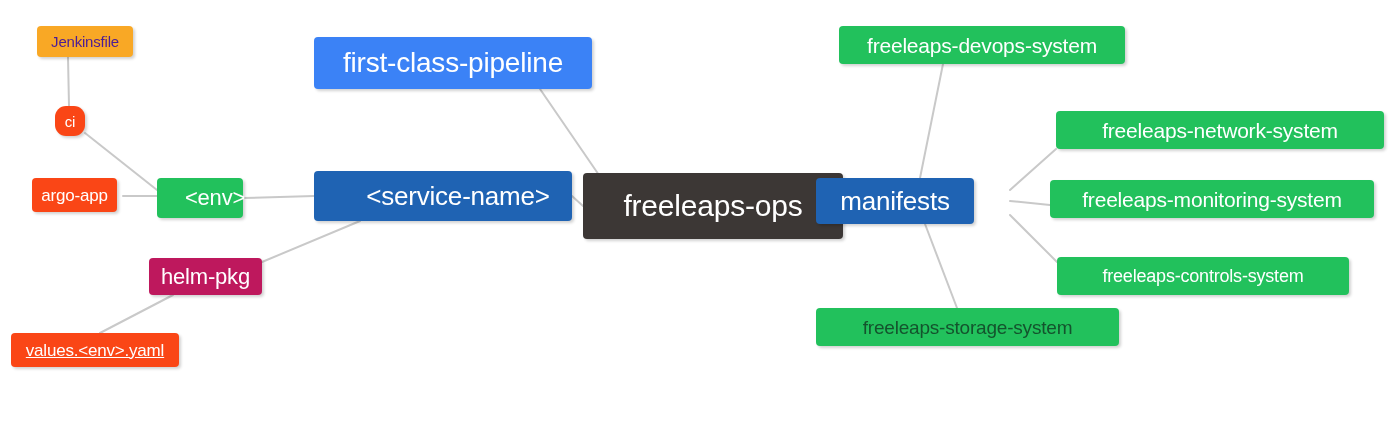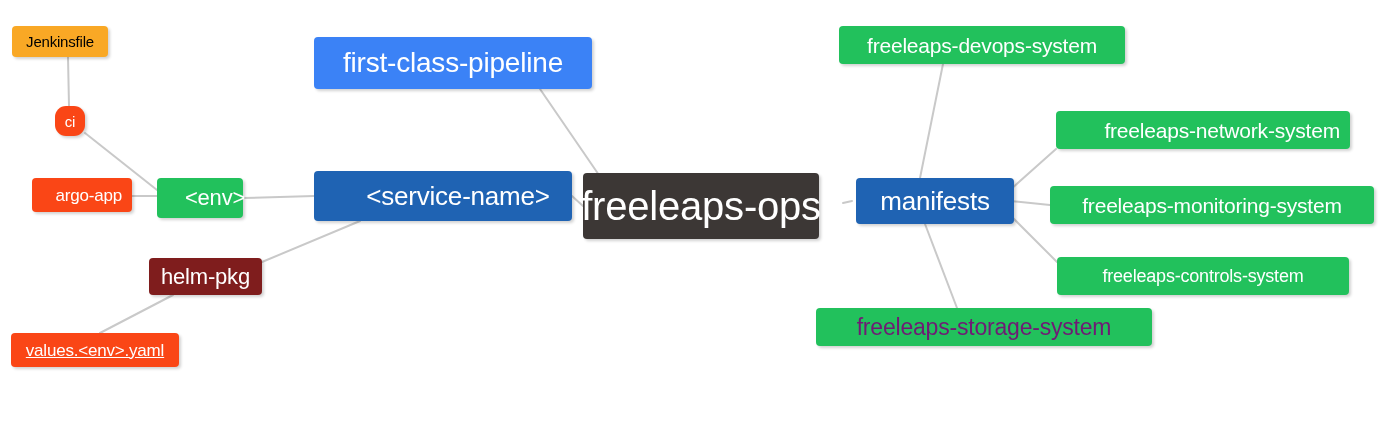--- a/index.html
+++ b/index.html
@@ -58,59 +58,59 @@
       <line x1="157" y1="196" x2="123" y2="196" stroke="#c9c9c9" stroke-width="2" stroke-linecap="round"></line>
       <line x1="69" y1="106" x2="68" y2="57" stroke="#c9c9c9" stroke-width="2" stroke-linecap="round"></line>
       <line x1="173" y1="295" x2="100" y2="333" stroke="#c9c9c9" stroke-width="2" stroke-linecap="round"></line>
       <line x1="920" y1="178" x2="943" y2="64" stroke="#c9c9c9" stroke-width="2" stroke-linecap="round"></line>
       <line x1="1010" y1="190" x2="1056" y2="149" stroke="#c9c9c9" stroke-width="2" stroke-linecap="round"></line>
       <line x1="1010" y1="201" x2="1050" y2="205" stroke="#c9c9c9" stroke-width="2" stroke-linecap="round"></line>
       <line x1="1010" y1="215" x2="1057" y2="262" stroke="#c9c9c9" stroke-width="2" stroke-linecap="round"></line>
       <line x1="925" y1="224" x2="957" y2="308" stroke="#c9c9c9" stroke-width="2" stroke-linecap="round"></line>
     </svg>
   <div id="node-layer">
-      <div class="node" style="left: 583px; top: 173px; width: 236px; height: 66px; background: rgb(60, 55, 53); color: rgb(255, 255, 255); font-size: 40px;">
+      <div class="node" style="left: 583px; top: 173px; width: 260px; height: 66px; background: rgb(60, 55, 53); color: rgb(255, 255, 255); font-size: 30px;">
         <span class="node-label">freeleaps-ops</span>
       </div>
       <div class="node" style="left: 314px; top: 171px; width: 258px; height: 50px; background: rgb(31, 99, 179); color: rgb(255, 255, 255); font-size: 26px; padding-left: 40px;">
         <span class="node-label">&lt;service-name&gt;</span>
       </div>
       <div class="node" style="left: 314px; top: 37px; width: 278px; height: 52px; background: #3b82f6; color: rgb(255, 255, 255); font-size: 28px;">
         <span class="node-label">first-class-pipeline</span>
       </div>
-      <div class="node" style="left: 856px; top: 178px; width: 158px; height: 46px; background: rgb(31, 99, 179); color: rgb(255, 255, 255); font-size: 26px;">
+      <div class="node" style="left: 816px; top: 178px; width: 158px; height: 46px; background: rgb(31, 99, 179); color: rgb(255, 255, 255); font-size: 26px;">
         <span class="node-label">manifests</span>
       </div>
       <div class="node" style="left: 157px; top: 178px; width: 86px; height: 40px; background: rgb(34, 193, 92); color: rgb(255, 255, 255); font-size: 22px; padding-left: 40px;">
         <span class="node-label">&lt;env&gt;</span>
       </div>
-      <div class="node" style="left: 149px; top: 258px; width: 113px; height: 37px; background: #7f1d1d; color: rgb(255, 255, 255); font-size: 22px;">
+      <div class="node" style="left: 149px; top: 258px; width: 113px; height: 37px; background: #be185d; color: rgb(255, 255, 255); font-size: 22px;">
         <span class="node-label">helm-pkg</span>
       </div>
       <div class="node" style="left: 55px; top: 106px; width: 30px; height: 30px; background: rgb(250, 70, 22); color: rgb(255, 255, 255); font-size: 15px; border-radius: 11px;">
         <span class="node-label">ci</span>
       </div>
-      <div class="node" style="left: 12px; top: 26px; width: 96px; height: 31px; background: rgb(249, 168, 37); color: #000000; font-size: 15px;">
+      <div class="node" style="left: 37px; top: 26px; width: 96px; height: 31px; background: rgb(249, 168, 37); color: #4c1d95; font-size: 15px;">
         <span class="node-label">Jenkinsfile</span>
       </div>
-      <div class="node" style="left: 32px; top: 178px; width: 100px; height: 34px; background: rgb(250, 70, 22); color: rgb(255, 255, 255); font-size: 17px; justify-content: flex-end;">
+      <div class="node" style="left: 32px; top: 178px; width: 85px; height: 34px; background: rgb(250, 70, 22); color: rgb(255, 255, 255); font-size: 17px;">
         <span class="node-label">argo-app</span>
       </div>
       <div class="node" style="left: 11px; top: 333px; width: 168px; height: 34px; background: rgb(250, 70, 22); color: rgb(255, 255, 255); font-size: 17px; text-decoration: underline;">
         <span class="node-label">values.&lt;env&gt;.yaml</span>
       </div>
       <div class="node" style="left: 800px; top: 26px; width: 286px; height: 38px; background: rgb(34, 193, 92); color: rgb(255, 255, 255); font-size: 21px; margin-left: 39px;">
         <span class="node-label">freeleaps-devops-system</span>
       </div>
-      <div class="node" style="left: 1056px; top: 111px; width: 294px; height: 38px; background: rgb(34, 193, 92); color: rgb(255, 255, 255); font-size: 21px; justify-content: flex-end;">
+      <div class="node" style="left: 1056px; top: 111px; width: 328px; height: 38px; background: rgb(34, 193, 92); color: rgb(255, 255, 255); font-size: 21px;">
         <span class="node-label">freeleaps-network-system</span>
       </div>
-      <div class="node" style="left: 1050px; top: 186px; width: 324px; height: 38px; background: rgb(34, 193, 92); color: rgb(255, 255, 255); font-size: 21px;">
+      <div class="node" style="left: 1050px; top: 180px; width: 324px; height: 38px; background: rgb(34, 193, 92); color: rgb(255, 255, 255); font-size: 21px;">
         <span class="node-label">freeleaps-monitoring-system</span>
       </div>
       <div class="node" style="left: 1057px; top: 257px; width: 292px; height: 38px; background: rgb(34, 193, 92); color: rgb(255, 255, 255); font-size: 18px;">
         <span class="node-label">freeleaps-controls-system</span>
       </div>
-      <div class="node" style="left: 816px; top: 308px; width: 336px; height: 38px; background: rgb(34, 193, 92); color: #701a75; font-size: 23px;">
+      <div class="node" style="left: 816px; top: 308px; width: 303px; height: 38px; background: rgb(34, 193, 92); color: #14532d; font-size: 19px;">
         <span class="node-label">freeleaps-storage-system</span>
       </div>
     </div>
 </div>
 
 </body></html>

